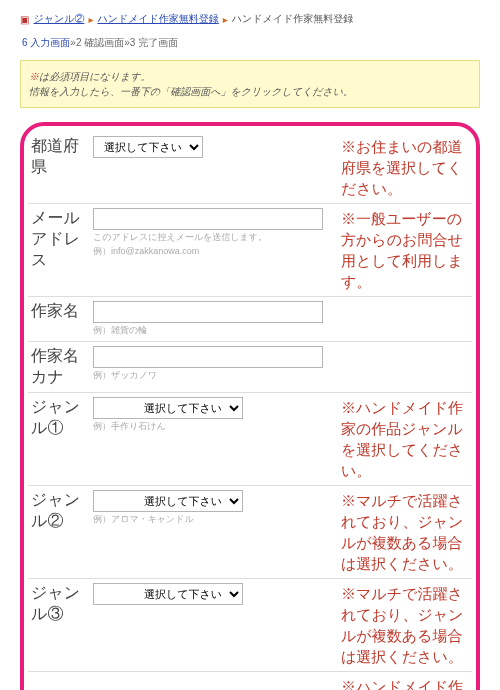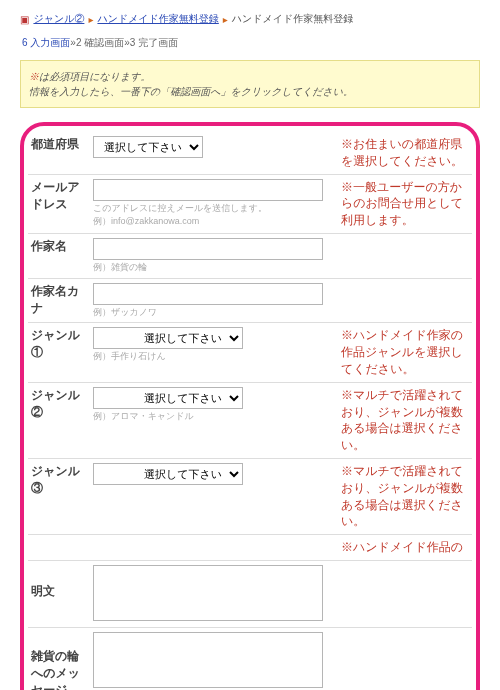--- a/index.html
+++ b/index.html
@@ -60,29 +60,28 @@
 
   table.form { width: 100%; border-collapse: collapse; }
   table.form tr { }
   table.form td {
     padding: 4px 3px;
     vertical-align: top;
   }
   table.form tr.sep td { border-top: 1px solid #ddd; }
   td.label {
     width: 56px;
-    font-size: 12px;
+    font-size: 16px;
     color: #444;
     padding-top: 6px;
-    font-weight: bold;
   }
   td.field { }
   td.side {
     width: 128px;
-    font-size: 12px;
+    font-size: 15px;
     color: #c0392b;
     line-height: 1.4;
     padding-top: 6px;
     margin-left: 7px;
   }
   .input, .select {
     box-sizing: border-box;
     font-size: 11px;
     border: 1px solid #b5b5b5;
     background: #fff;

